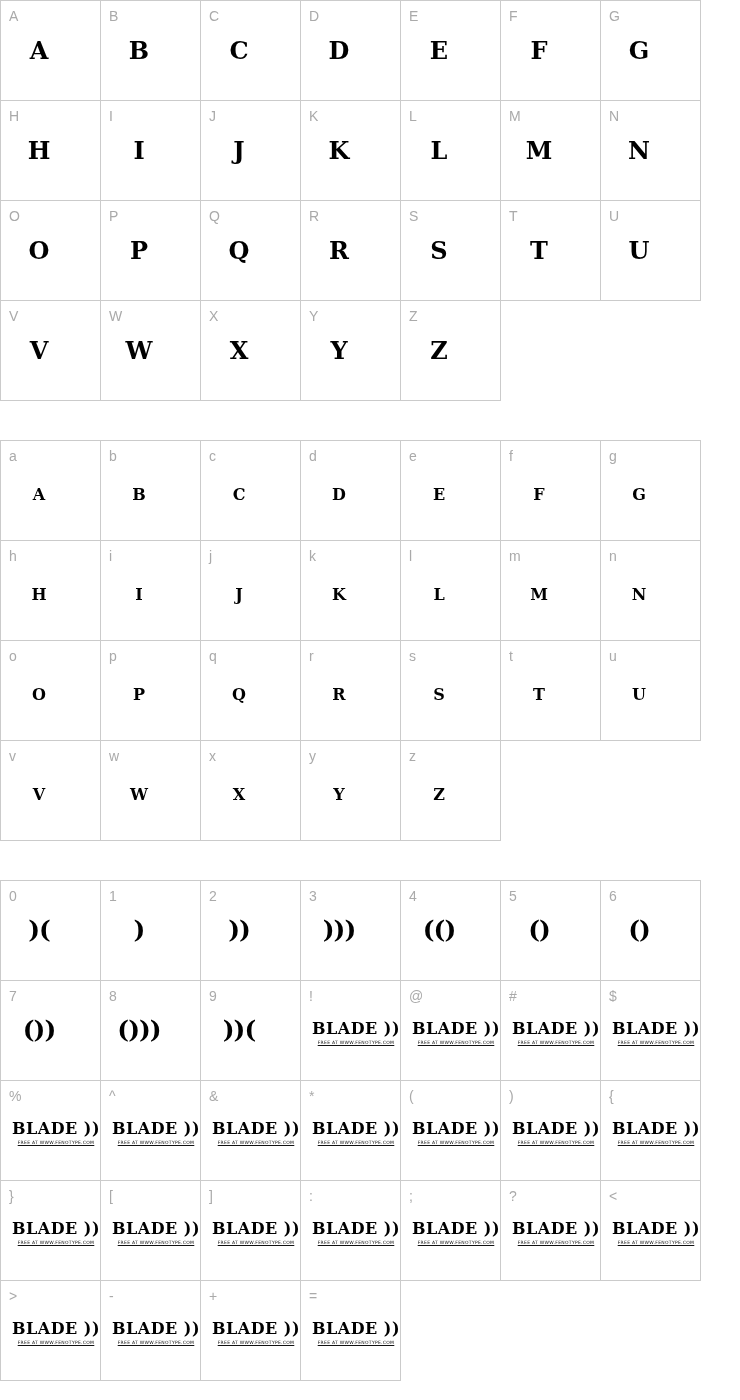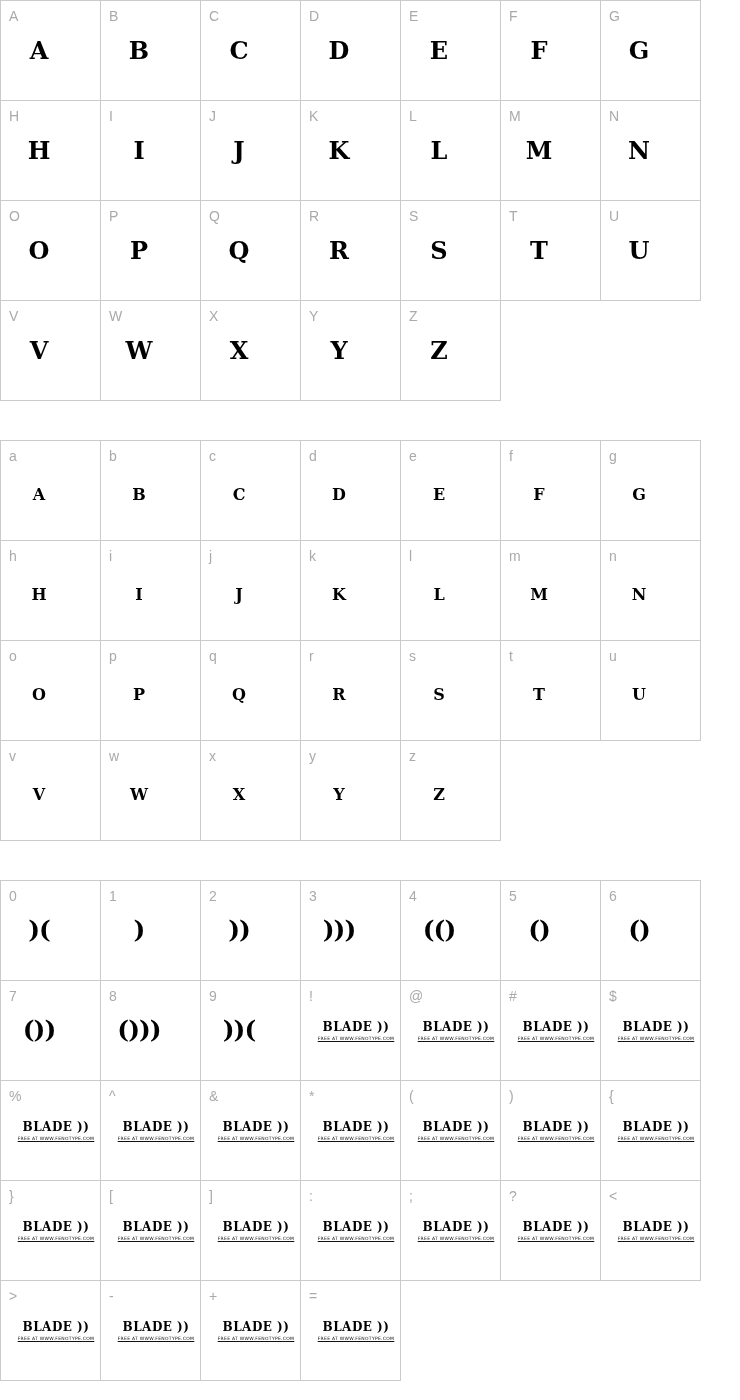--- a/index.html
+++ b/index.html
@@ -38,21 +38,21 @@
   .glyph.cap{top:38px;font-size:24px;}
   .glyph.small{top:46px;font-size:16px;}
   .glyph.num{top:36px;font-size:25px;letter-spacing:-1px;}
   .logo{
     position:absolute;top:40px;left:10px;width:90px;
     text-align:center;color:#000000;
   }
   .logo-text{
     display:block;
     font-family:"DejaVu Serif",serif;font-weight:bold;
-    font-size:12px;letter-spacing:0.5px;line-height:1;
+    font-size:16px;letter-spacing:0.5px;line-height:1;
     white-space:nowrap;
   }
   .logo-sub{
     display:block;margin-top:4px;
     font-family:"DejaVu Sans",sans-serif;
     font-size:4.5px;letter-spacing:0.3px;line-height:1;
     text-decoration:underline;color:#111111;
     white-space:nowrap;
   }
 </style>

